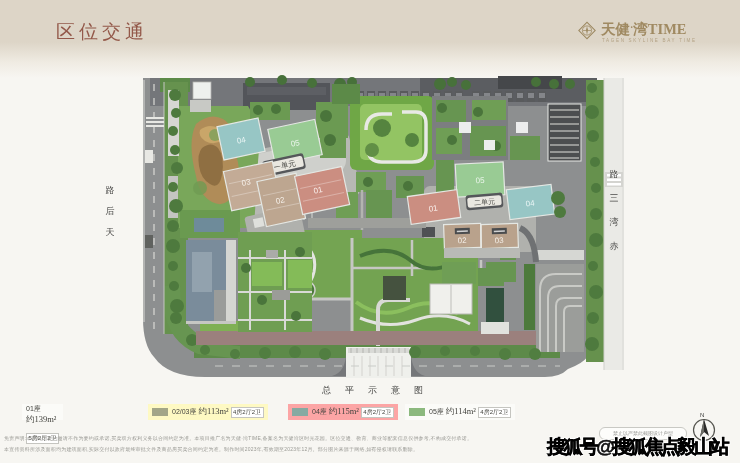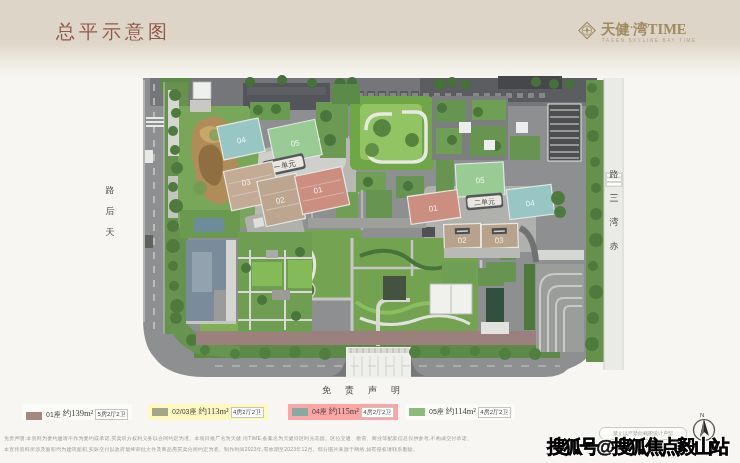--- a/index.html
+++ b/index.html
@@ -7,21 +7,21 @@
        font-family:"Liberation Sans",sans-serif;background:#f7f6f2;}
   .abs{position:absolute;}
 </style>
 </head>
 <body>
 
 <div class="abs" style="left:0;top:0;width:740px;height:80px;
   background:linear-gradient(180deg,#ddd5c7 0,#ddd5c7 42px,#efebe2 62px,#f7f6f2 78px);"></div>
 
 <div class="abs" style="left:56px;top:19px;width:200px;font-family:'Liberation Serif',serif;
-  font-size:19px;color:#935849;letter-spacing:4px;">总平示意图</div>
+  font-size:19px;color:#935849;letter-spacing:4px;">区位交通</div>
 
 <svg class="abs" style="left:577px;top:19px;" width="20" height="23" viewBox="0 0 20 23">
   <rect x="4.2" y="5.7" width="11.6" height="11.6" fill="none" stroke="#9c8860" stroke-width="1" transform="rotate(45 10 11.5)"></rect>
   <circle cx="10" cy="11.5" r="4.6" fill="none" stroke="#9c8860" stroke-width="0.8"></circle>
   <path d="M10 7.2 L11 11 L10 15.8 L9 11 Z" fill="#9c8860"></path>
   <path d="M6 11.5 h8" stroke="#9c8860" stroke-width="0.7"></path>
 </svg>
 
 <div class="abs" style="left:601px;top:12px;font-family:'Liberation Serif',serif;
   font-size:14.5px;color:#a08a62;font-weight:bold;margin-top:8px;">天健<span style="font-size:10px;vertical-align:3px;">·</span>湾TIME</div>
@@ -438,23 +438,23 @@
     <circle cx="560" cy="212" r="6" fill="#4e7a3e"></circle>
   <line x1="481" y1="224" x2="481" y2="248" stroke="#e8e9e5" stroke-width="1.5"></line>
 
   <rect x="444" y="248" width="76" height="10" fill="#b9bab6"></rect>
 </svg>
 
 <div class="abs" style="left:104px;top:180px;width:12px;font-size:9px;color:#4c4c4a;line-height:21px;text-align:center;">路<br>后<br>天</div>
 
 <div class="abs" style="left:608px;top:162px;width:12px;font-size:9px;color:#4c4c4a;line-height:24px;text-align:center;">路<br>三<br>湾<br>赤</div>
 
-<div class="abs" style="left:322px;top:384px;font-size:9px;color:#4c4c4a;letter-spacing:14px;">免责声明</div>
-
-<div class="abs" style="left:22px;top:404px;height:16px;background:#fbfbf8;padding:0 4px;display:flex;align-items:flex-end;font-size:7px;color:#44443f;">
+<div class="abs" style="left:322px;top:384px;font-size:9px;color:#4c4c4a;letter-spacing:14px;">总平示意图</div>
+
+<div class="abs" style="left:22px;top:404px;height:16px;background:#fbfbf8;padding:0 4px;display:flex;align-items:flex-start;font-size:7px;color:#44443f;flex-direction:column;">
   <span style="width:16px;height:8px;background:#a58a7c;display:inline-block;margin-right:4px;"></span>
   01座&nbsp;<span style="font-family:'Liberation Serif',serif;font-size:8.5px;">约139m²</span>&nbsp;
   <span style="border:0.5px solid #c5c5c0;background:#fff;padding:0 1.5px;font-size:6px;">5房2厅2卫</span>
 </div>
 
 <div class="abs" style="left:148px;top:404px;height:16px;background:#fef9c3;padding:0 4px;display:flex;align-items:center;font-size:7px;color:#44443f;">
   <span style="width:16px;height:8px;background:#a3a687;display:inline-block;margin-right:4px;"></span>
   02/03座&nbsp;<span style="font-family:'Liberation Serif',serif;font-size:8.5px;">约113m²</span>&nbsp;
   <span style="border:0.5px solid #c5c5c0;background:#fff;padding:0 1.5px;font-size:6px;">4房2厅2卫</span>
 </div>

